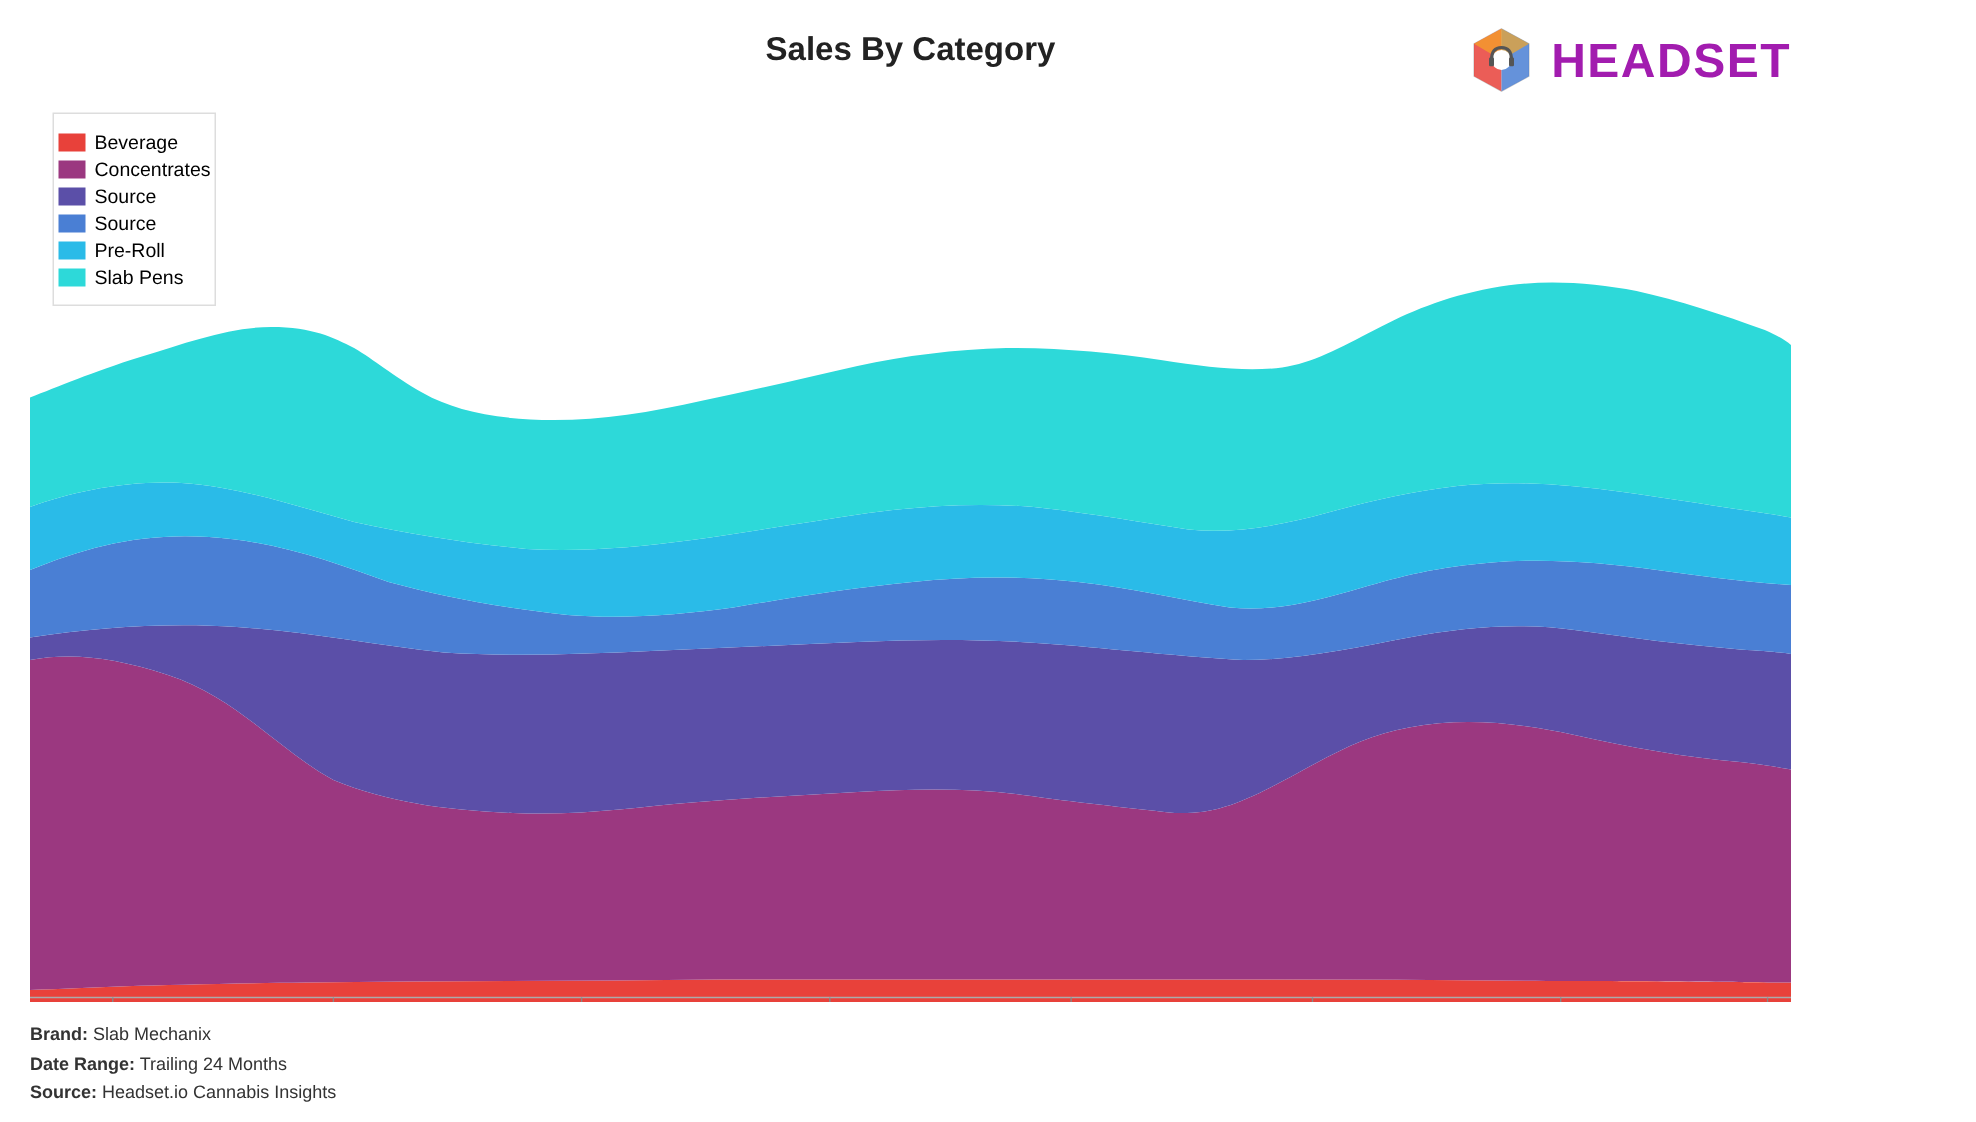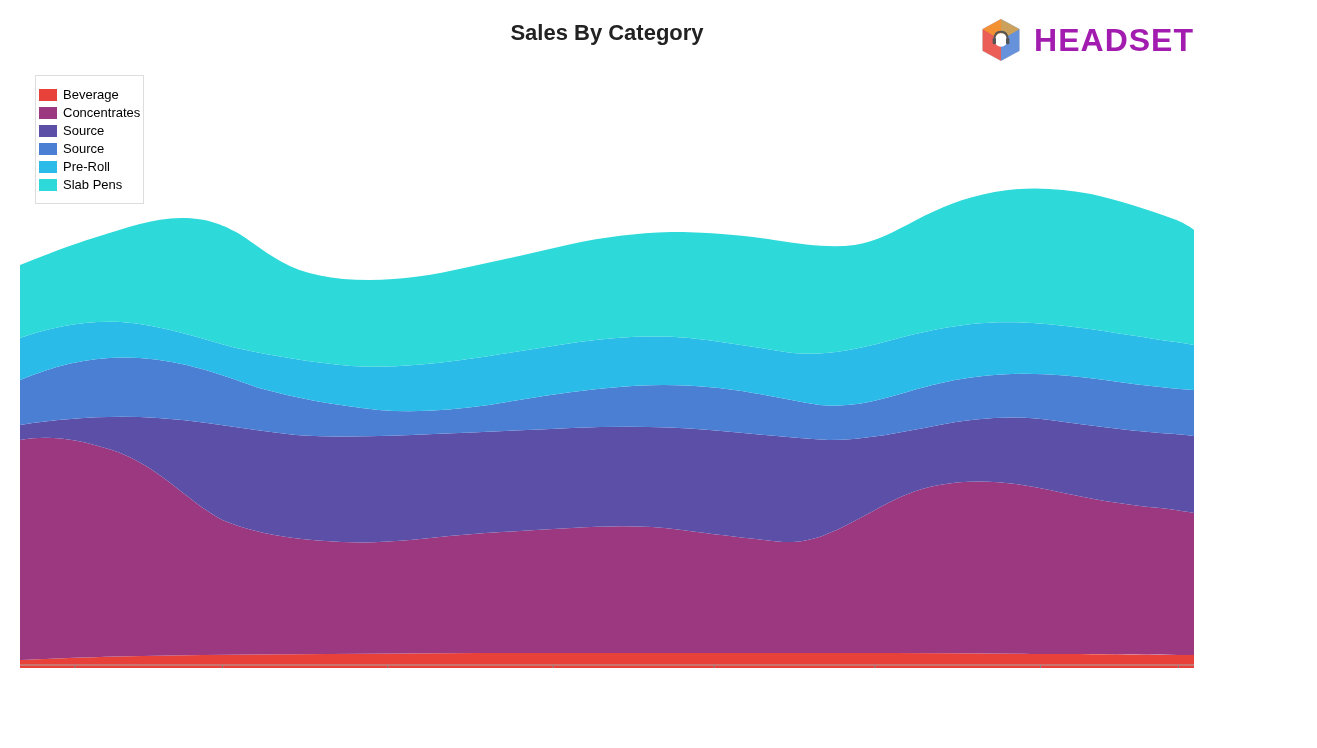--- a/index.html
+++ b/index.html
@@ -291,14 +291,28 @@
 
       <line x1="930" y1="595" x2="930" y2="598" stroke="#888" stroke-width="1"></line>
 
       <line x1="1110" y1="595" x2="1110" y2="598" stroke="#888" stroke-width="1"></line>
 
       <line x1="1260" y1="595" x2="1260" y2="598" stroke="#888" stroke-width="1"></line>
     </svg>
   </div>
 
 
+  <div class="footer-info">
+    <div>
+      <span class="label">Brand:</span>
+      <span>Slab Mechanix</span>
+    </div>
+    <div>
+      <span class="label">Date Range:</span>
+      <span>Trailing 24 Months</span>
+    </div>
+    <div>
+      <span class="label">Source:</span>
+      <span>Headset.io Cannabis Insights</span>
+    </div>
+  </div>
 
 </div>
 
 </body></html>

